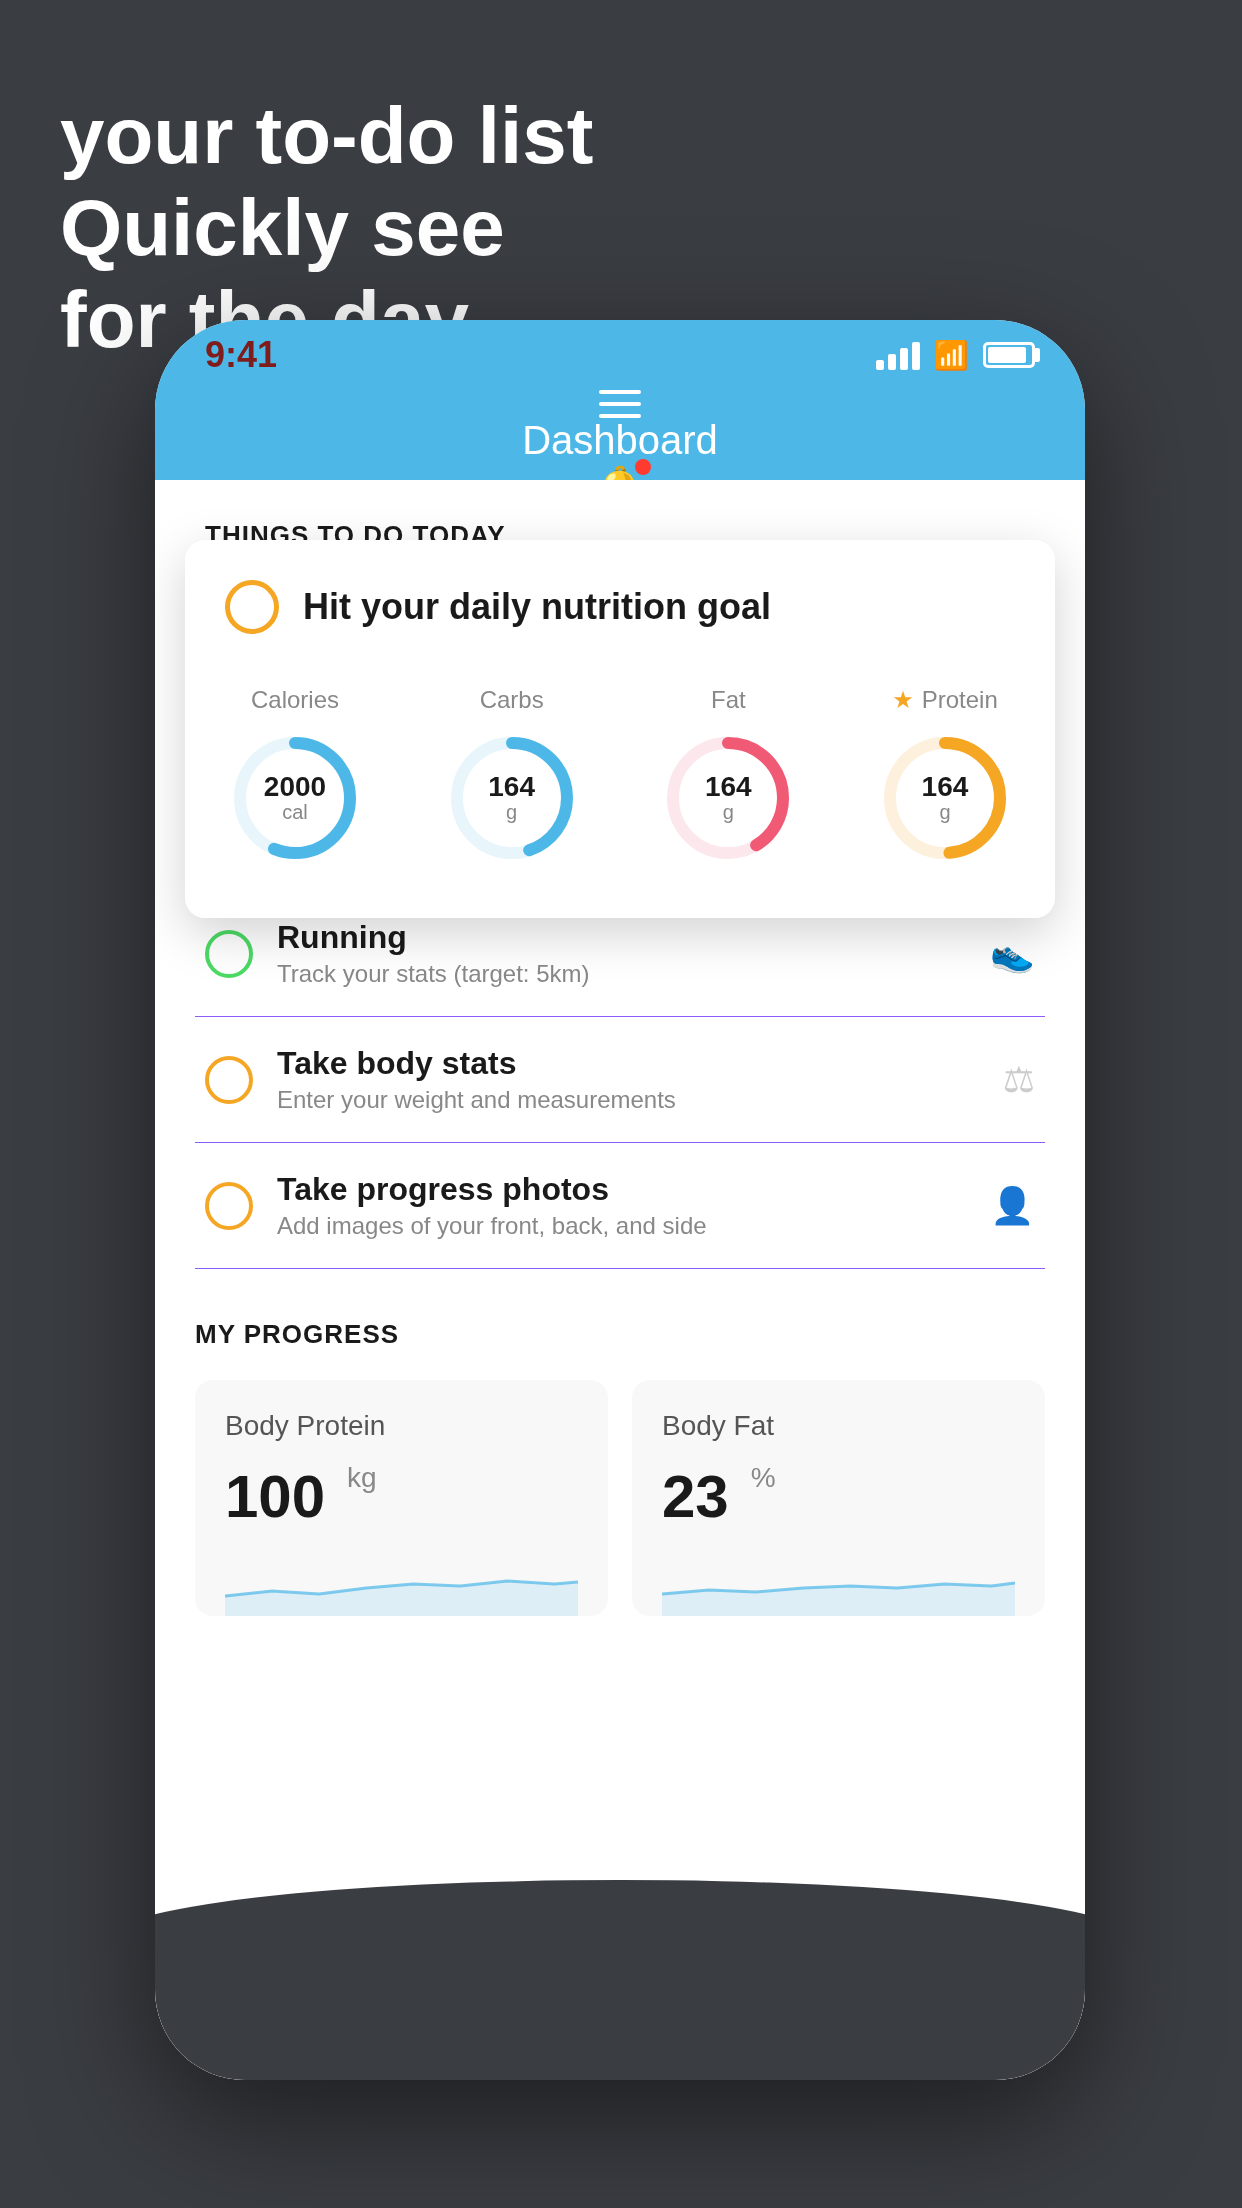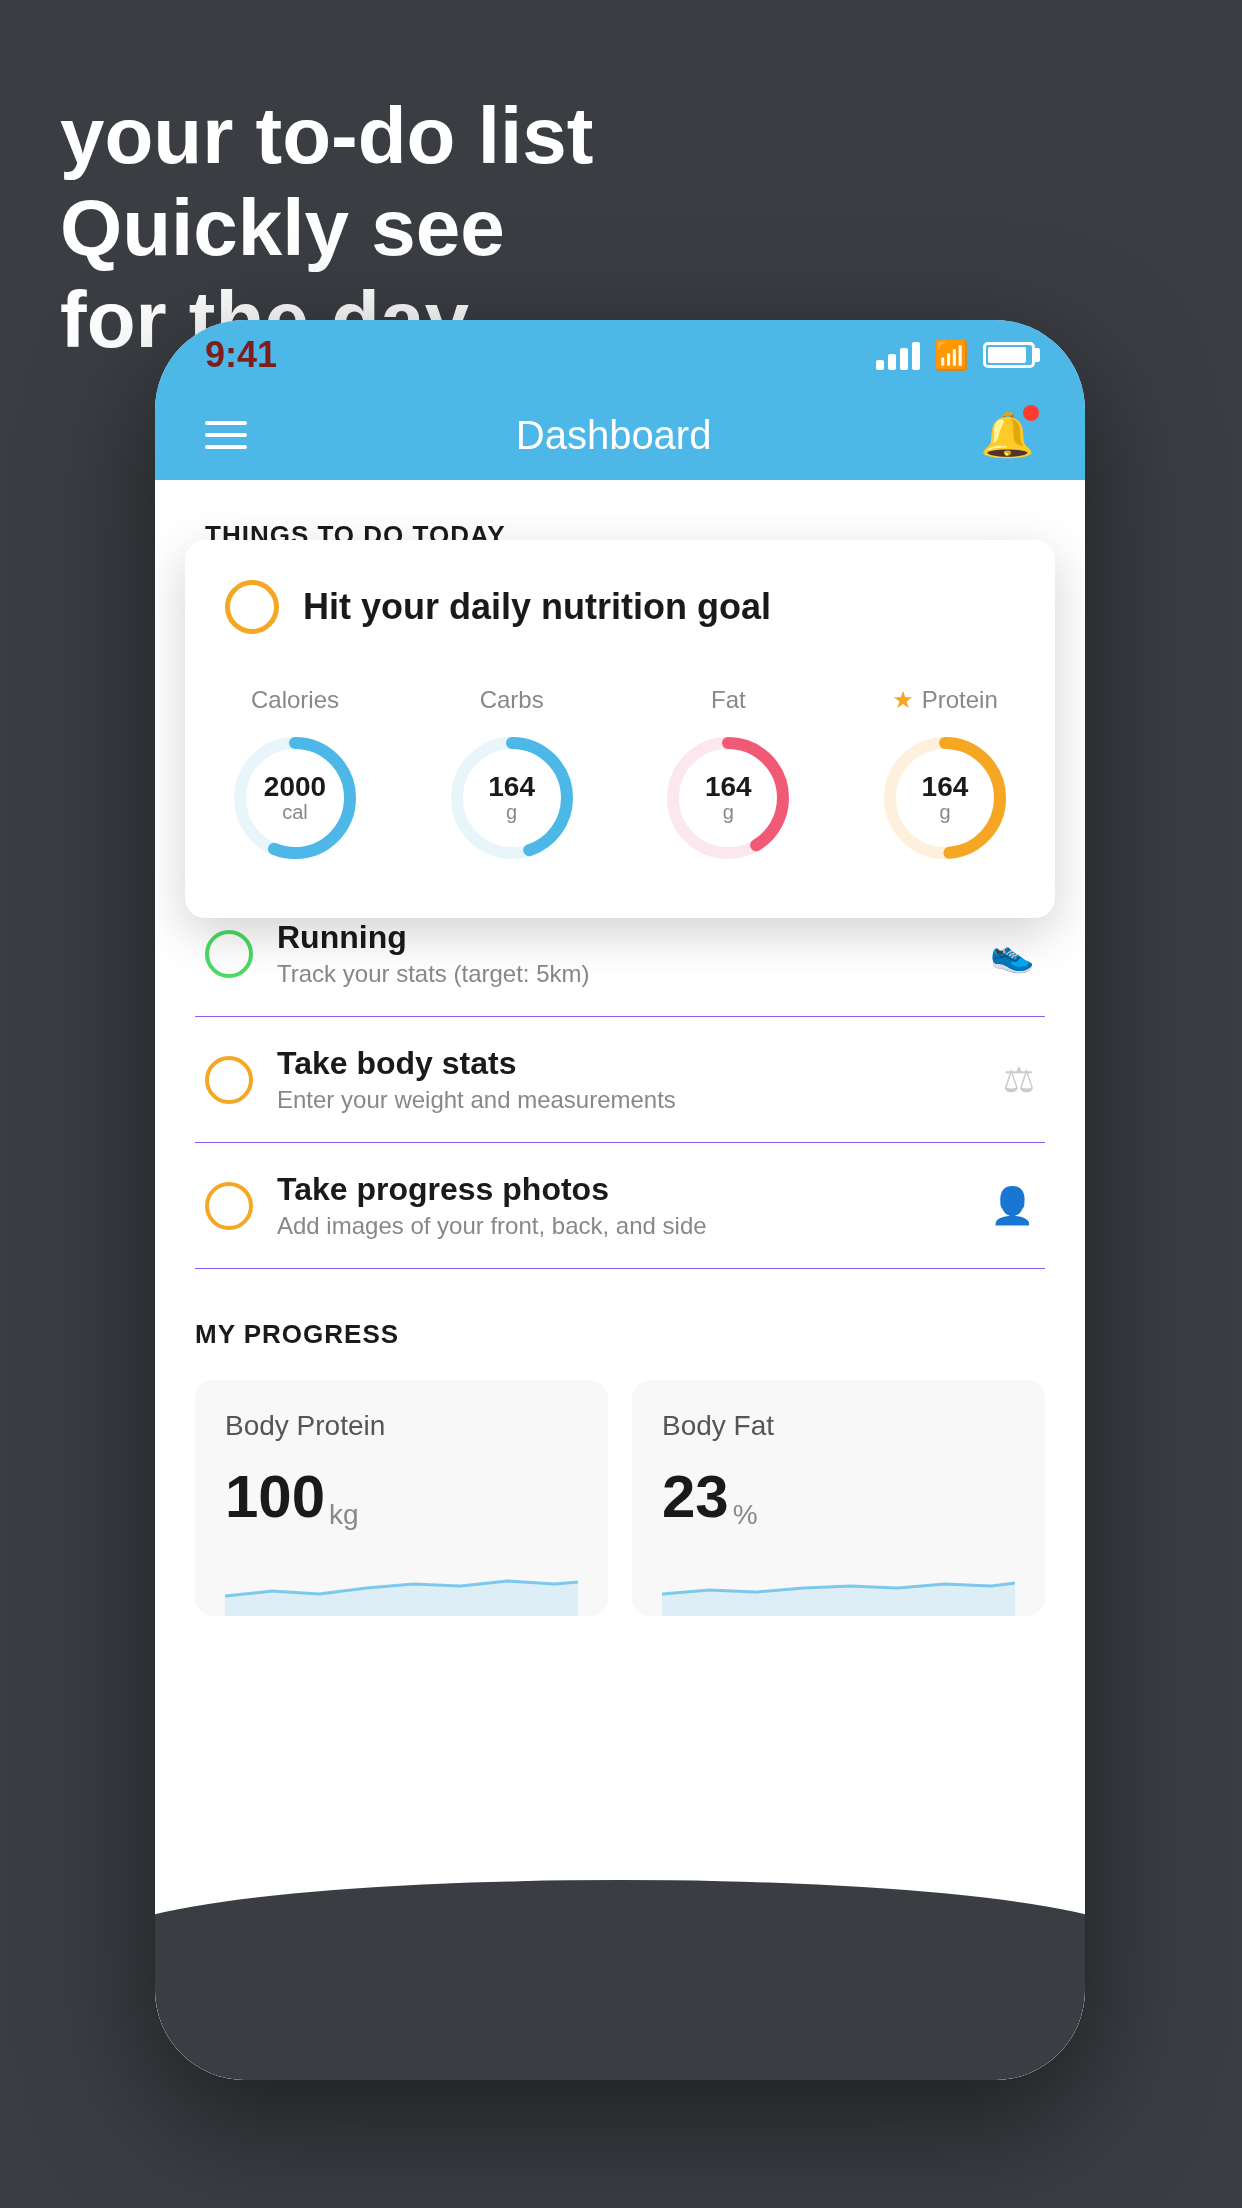--- a/index.html
+++ b/index.html
@@ -105,20 +105,21 @@
     }
 
     
     .nav-bar {
       background: #4db8e8;
       height: 90px;
       display: flex;
       align-items: center;
       justify-content: space-between;
       padding: 0 50px;
+      flex-direction: column;
     }
     .hamburger {
       display: flex;
       flex-direction: column;
       gap: 8px;
     }
     .hamburger span {
       display: block;
       width: 42px;
       height: 4px;
@@ -312,22 +313,22 @@
       overflow: hidden;
     }
     .progress-card-title {
       font-size: 28px;
       font-weight: 500;
       color: #555;
       margin-bottom: 20px;
     }
     .progress-value-row {
       display: flex;
-      align-items: flex-end;
-      gap: 4px;
+      align-items: flex-start;
+      gap: 22px;
       margin-bottom: 15px;
     }
     .progress-value {
       font-size: 60px;
       font-weight: 700;
       color: #1a1a1a;
     }
     .progress-unit {
       font-size: 28px;
       color: #888;

